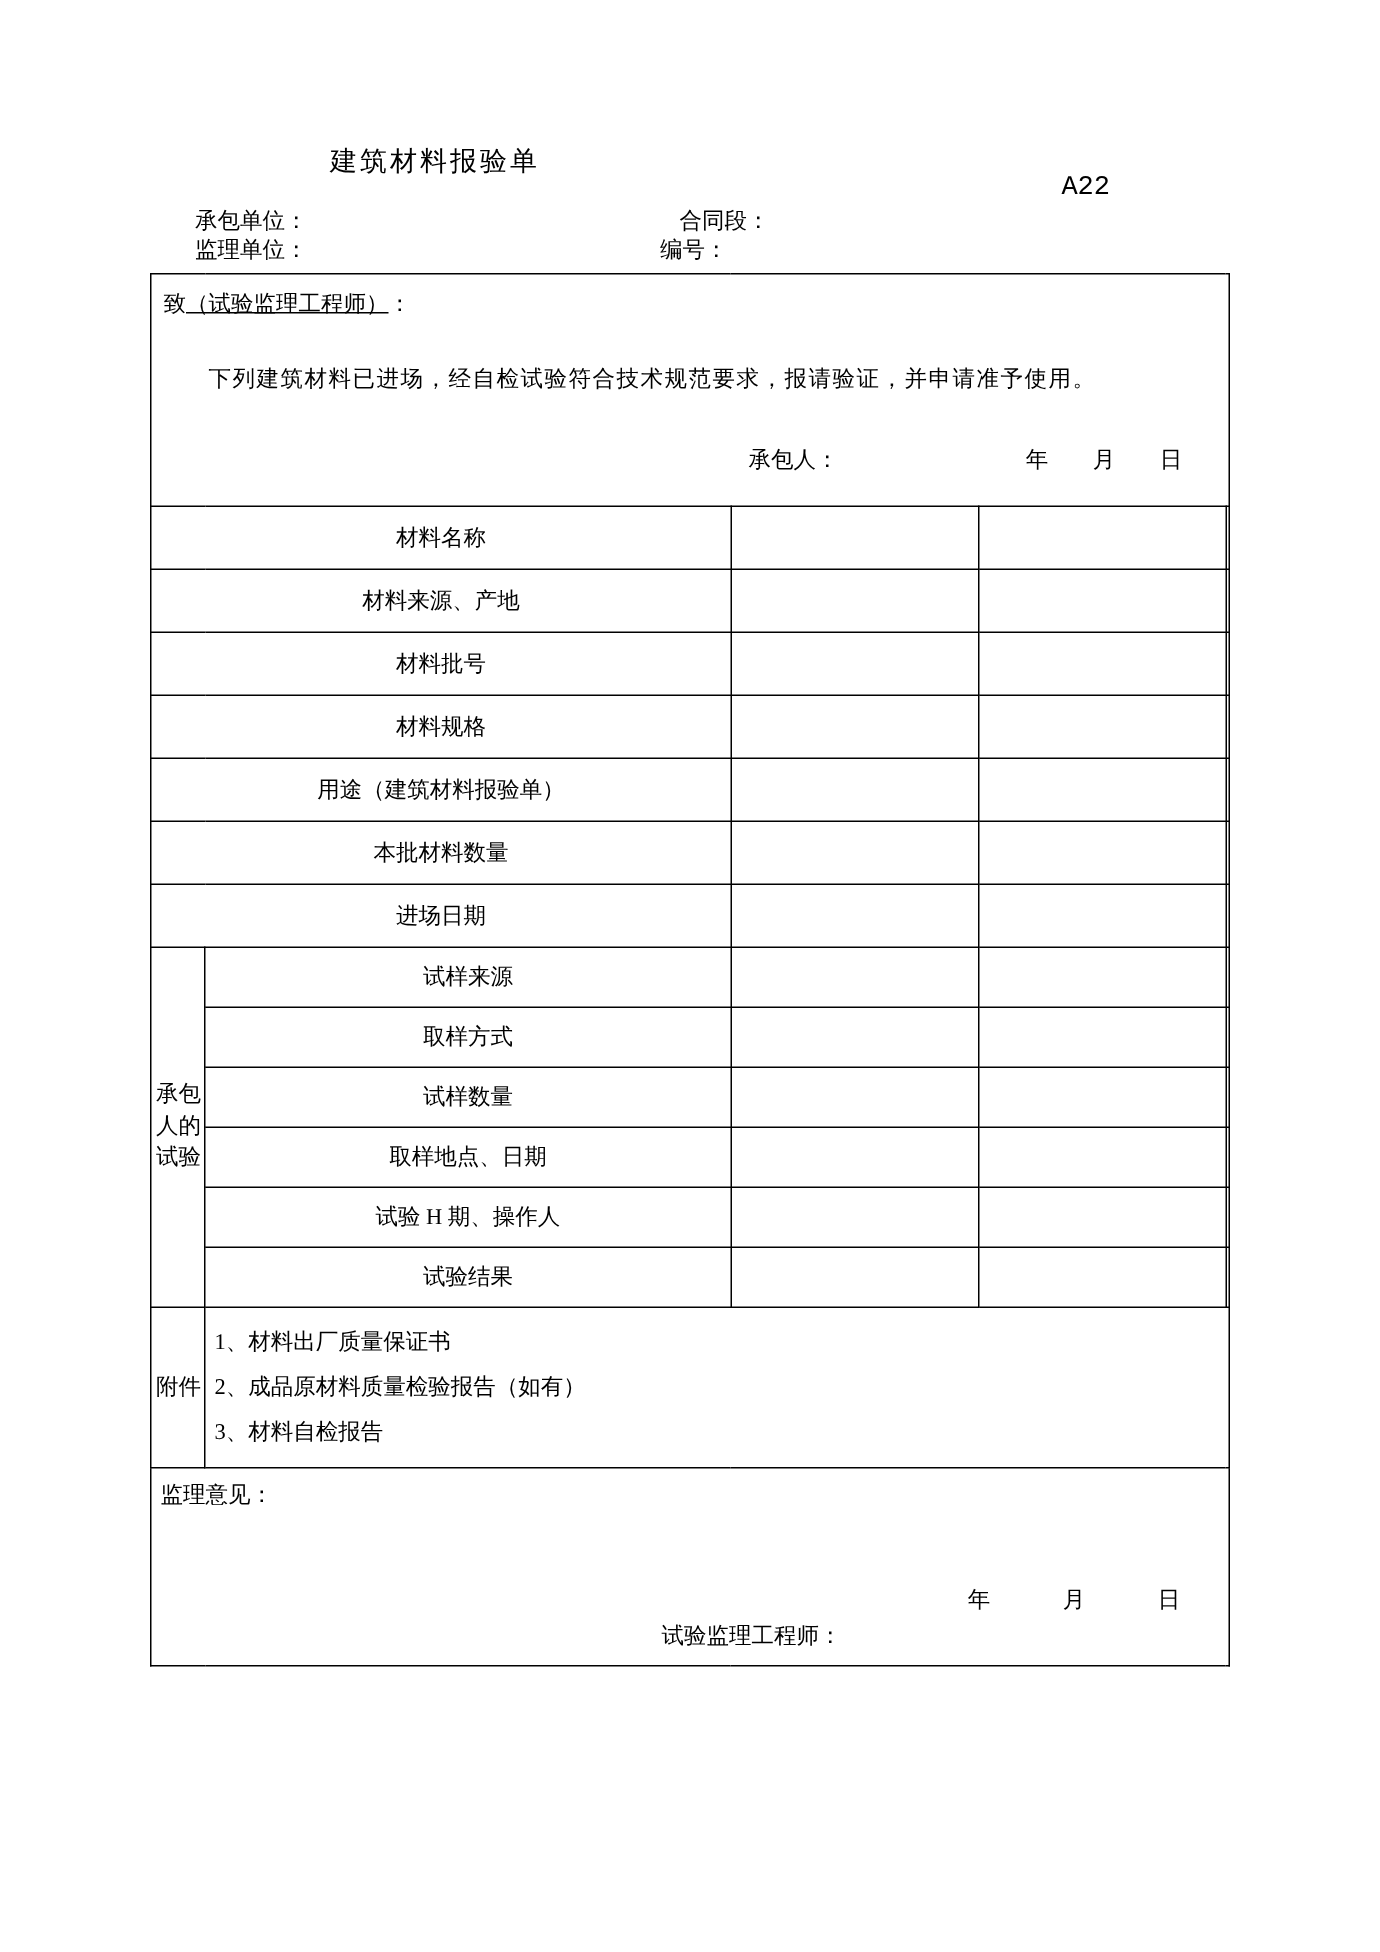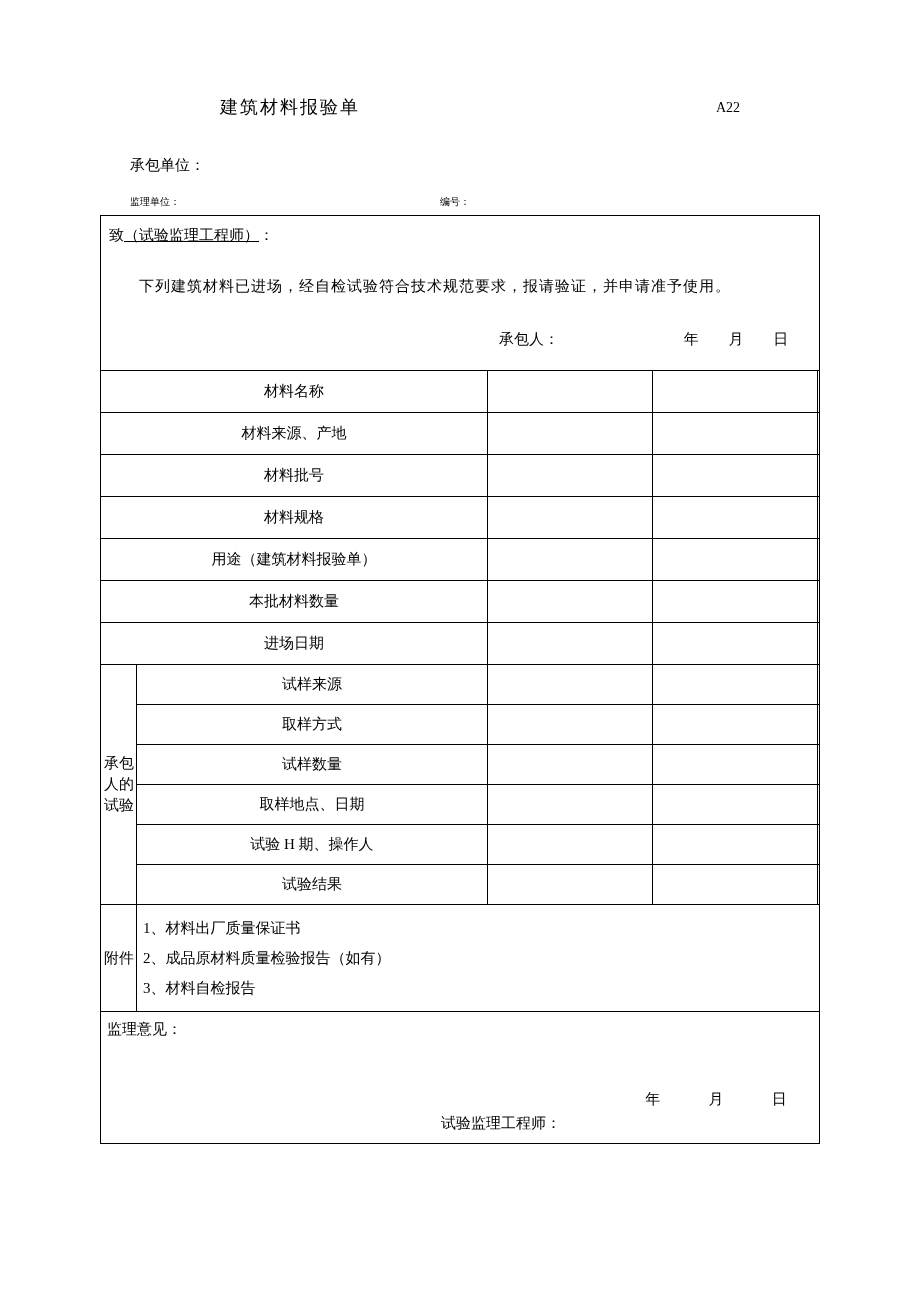--- a/index.html
+++ b/index.html
@@ -22,43 +22,43 @@
     .title {
       font-size: 18px;
       font-weight: normal;
       text-align: center;
       letter-spacing: 2px;
       position: absolute;
       left: 120px;
       top: -5px;
     }
     .code {
-      font-family: Liberation Serif, serif;
-      font-size: 14px;
+      font-family: Liberation Mono, monospace;
+      font-size: 18px;
       position: absolute;
       right: 80px;
-      top: 0;
+      top: 15px;
     }
     .meta-row {
       display: flex;
       font-size: 15px;
-      margin-top: 56px;
+      margin-top: 38px;
       gap: 13px;
     }
     .meta-left {
       width: 340px;
       padding-left: 30px;
     }
     .meta-right {
       flex: 1;
     }
     .meta-row2 {
       display: flex;
-      font-size: 10px;
-      margin-top: 20px;
+      font-size: 15px;
+      margin-top: 0;
     }
     table.main {
       border-collapse: collapse;
       width: 100%;
       margin-top: 6px;
       font-size: 15px;
       font-family: Liberation Serif, serif;
     }
     table.main td {
       border: 1px solid #000;
@@ -124,20 +124,21 @@
 
 <div class="page">
 
   <div class="header-row">
     <div class="title">建筑材料报验单</div>
     <div class="code">A22</div>
   </div>
 
   <div class="meta-row">
     <div class="meta-left">承包单位：</div>
+    <div class="meta-right">合同段：</div>
   </div>
   <div class="meta-row2">
     <div class="meta-left">监理单位：</div>
     <div class="meta-right">编号：</div>
   </div>
 
   <table class="main">
     <tbody>
         <tr>
       <td colspan="5" class="top-cell">

